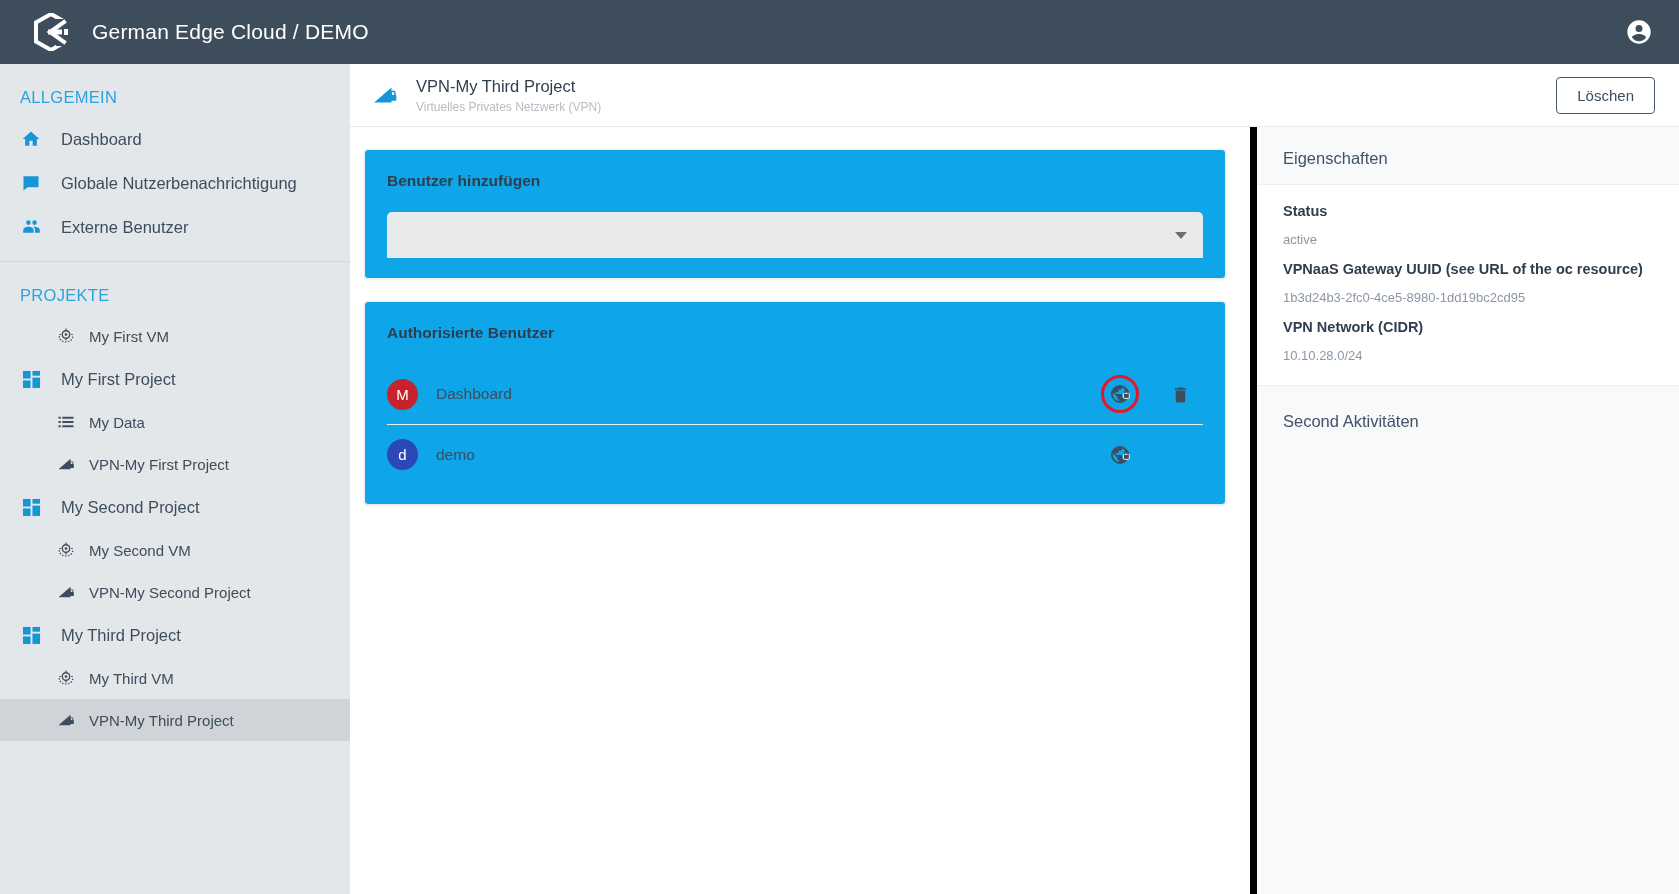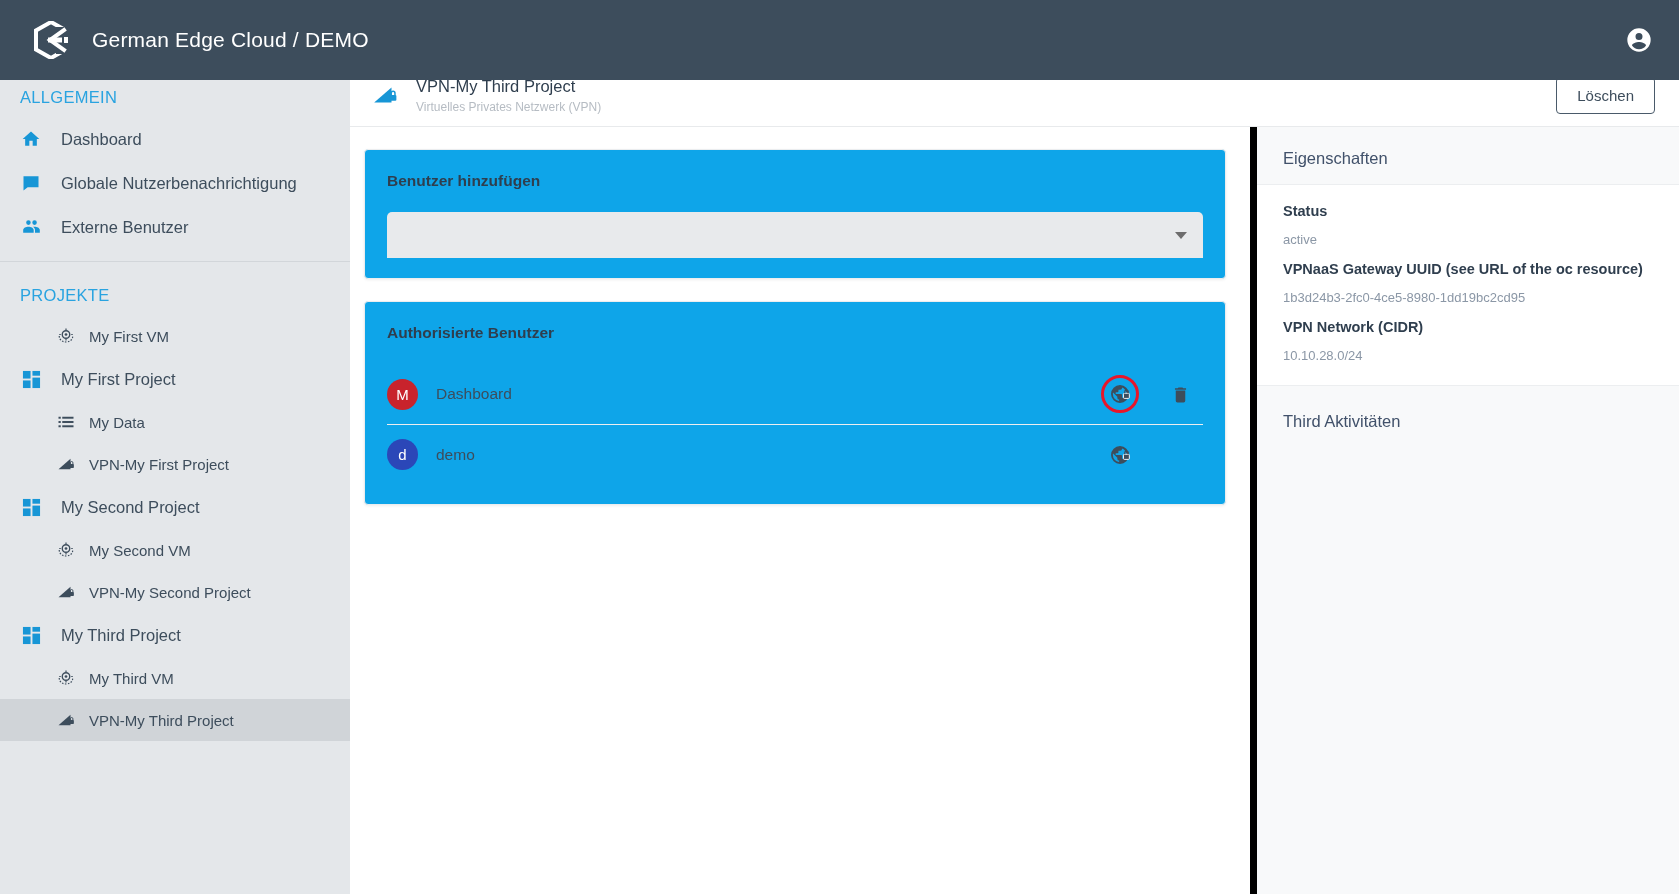--- a/index.html
+++ b/index.html
@@ -6,21 +6,21 @@
   html, body {
     width: 1679px; height: 894px;
     font-family: "Liberation Sans", sans-serif;
     background: #ffffff;
     overflow: hidden;
   }
 
   
   .topbar {
     position: absolute; top: 0; left: 0;
-    width: 1679px; height: 80px;
+    width: 1679px; height: 64px;
     background: #3d4d5c;
     display: flex; align-items: center;
     padding: 0 26px 0 34px;
     z-index: 20;
   }
   .logo-mark { width: 34px; height: 38px; flex: 0 0 auto; }
   .topbar-title {
     color: #ffffff;
     font-size: 21px;
     font-weight: 400;
@@ -454,17 +454,17 @@
     <div class="content-right">
       <div class="props-title">Eigenschaften</div>
       <div class="props-card">
         <div class="prop-key">Status</div>
         <div class="prop-val">active</div>
         <div class="prop-key">VPNaaS Gateway UUID (see URL of the oc resource)</div>
         <div class="prop-val">1b3d24b3-2fc0-4ce5-8980-1dd19bc2cd95</div>
         <div class="prop-key">VPN Network (CIDR)</div>
         <div class="prop-val">10.10.28.0/24</div>
       </div>
-      <div class="activity-title">Third Aktivitäten</div>
+      <div class="activity-title">Second Aktivitäten</div>
     </div>
 
   </div>
 </div>
 
 </body></html>

